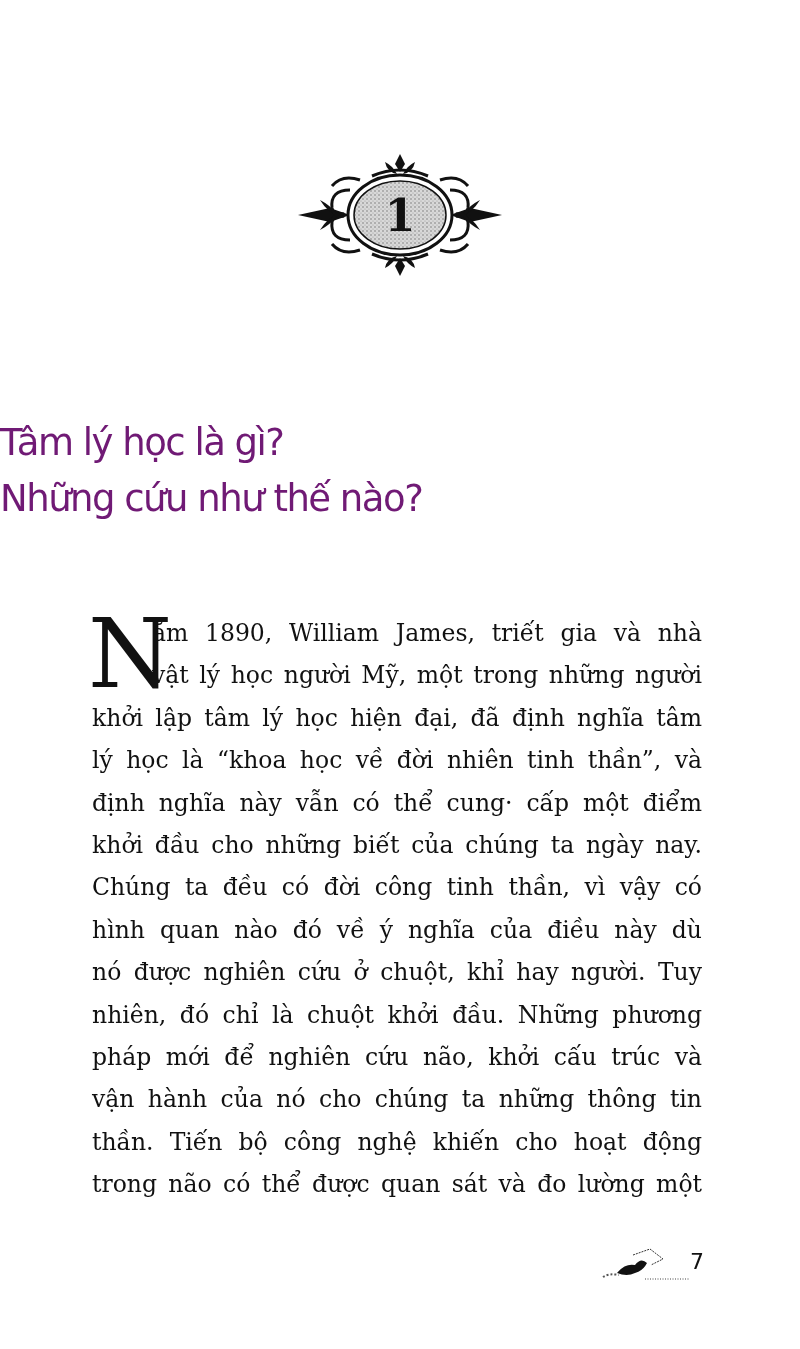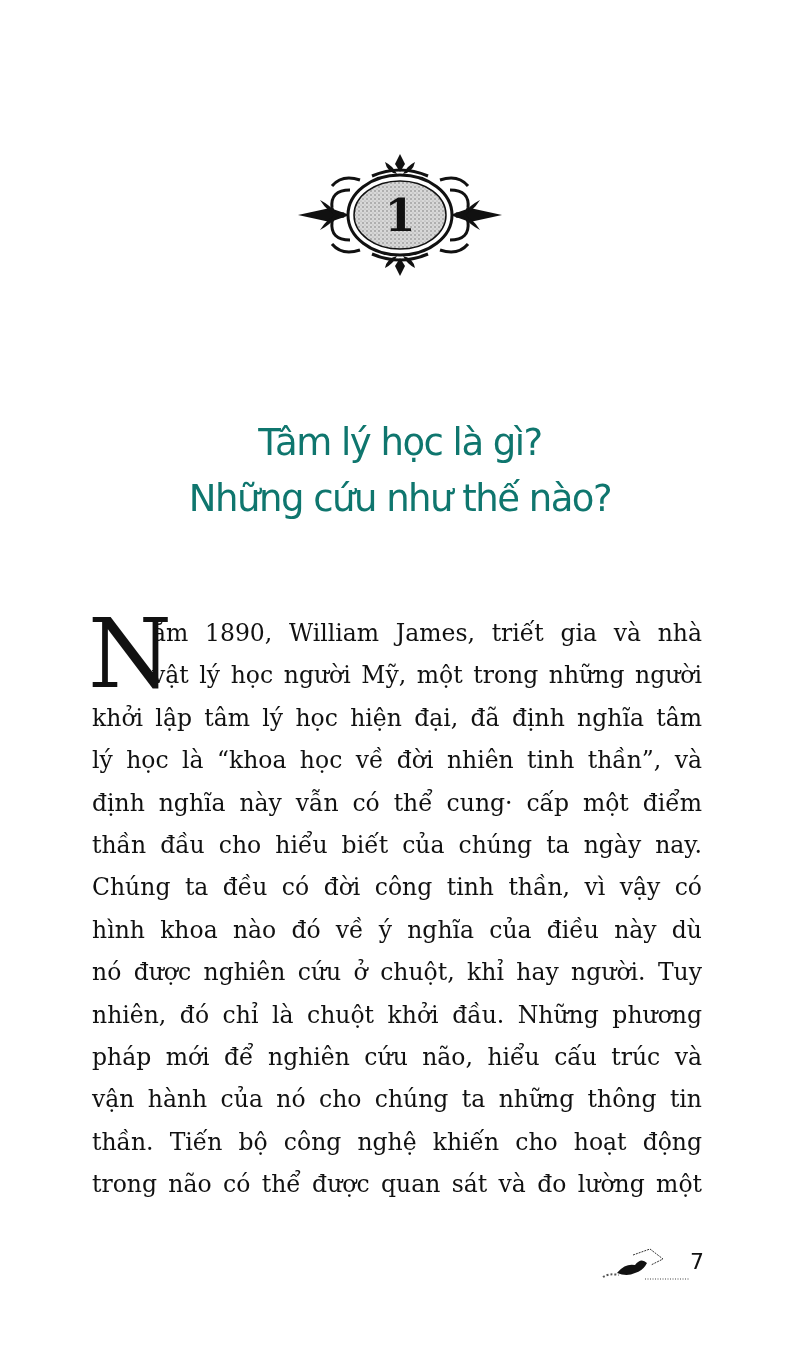--- a/index.html
+++ b/index.html
@@ -2,22 +2,22 @@
 <html><head>
   <meta charset="utf-8">
   <style>
     html, body { margin: 0; padding: 0; background: #ffffff; }
     body { width: 800px; height: 1349px; position: relative; overflow: hidden; color: #111; }
     .ornament { position: absolute; left: 290px; top: 150px; width: 220px; height: 130px; }
     .ornament svg { width: 100%; height: 100%; display: block; }
     .chapter-num { position: absolute; left: 290px; top: 150px; width: 220px; height: 130px;
       display: flex; align-items: center; justify-content: center;
       font-family: "DejaVu Serif", serif; font-weight: bold; font-size: 44px; color: #111; }
-    .title { position: absolute; left: 0; top: 415px; width: 800px; text-align: center;
-      font-family: "DejaVu Sans", sans-serif; font-size: 37px; line-height: 56px; color: #0f766e;
+    .title { position: absolute; left: 0; top: 415px; width: 800px; 
+      font-family: "DejaVu Sans", sans-serif; font-size: 37px; line-height: 56px; color: #701a75;
       letter-spacing: -1.5px; }
     .title div { white-space: nowrap; }
     .body-text { position: absolute; left: 92px; top: 612px; width: 610px;
       font-family: "DejaVu Serif", serif; font-size: 23.5px; line-height: 42.4px; color: #111; }
     .line { white-space: nowrap; text-align: justify; text-align-last: justify; height: 42.4px; }
     .dropcap { position: absolute; left: -4px; top: 4px; font-family: "DejaVu Serif", serif;
       font-size: 96px; line-height: 76px; font-weight: normal; color: #111; transform: scaleX(1.0); }
     .indent { padding-left: 60px; }
     .footer { position: absolute; left: 595px; top: 1245px; width: 120px; height: 40px; }
     .page-num { position: absolute; left: 690px; top: 1249px; font-family: "DejaVu Sans", sans-serif;
@@ -72,26 +72,26 @@
   <div>Những cứu như thế nào?</div>
 </div>
 
 <div class="body-text">
   <span class="dropcap">N</span>
   <div class="line indent">ăm 1890, William James, triết gia và nhà</div>
   <div class="line indent">vật lý học người Mỹ, một trong những người</div>
   <div class="line">khởi lập tâm lý học hiện đại, đã định nghĩa tâm</div>
   <div class="line">lý học là “khoa học về đời nhiên tinh thần”, và</div>
   <div class="line">định nghĩa này vẫn có thể cung· cấp một điểm</div>
-  <div class="line">thần đầu cho hiểu biết của chúng ta ngày nay.</div>
+  <div class="line">khởi đầu cho những biết của chúng ta ngày nay.</div>
   <div class="line">Chúng ta đều có đời công tinh thần, vì vậy có</div>
-  <div class="line">hình khoa nào đó về ý nghĩa của điều này dù</div>
+  <div class="line">hình quan nào đó về ý nghĩa của điều này dù</div>
   <div class="line">nó được nghiên cứu ở chuột, khỉ hay người. Tuy</div>
   <div class="line">nhiên, đó chỉ là chuột khởi đầu. Những phương</div>
-  <div class="line">pháp mới để nghiên cứu não, hiểu cấu trúc và</div>
+  <div class="line">pháp mới để nghiên cứu não, khởi cấu trúc và</div>
   <div class="line">vận hành của nó cho chúng ta những thông tin</div>
   <div class="line">thần. Tiến bộ công nghệ khiến cho hoạt động</div>
   <div class="line">trong não có thể được quan sát và đo lường một</div>
 </div>
 
 <div class="footer">
   <svg viewBox="0 0 120 40" width="120" height="40" xmlns="http://www.w3.org/2000/svg">
     <path d="M38 10 L55 4 L68 14 L56 20" fill="none" stroke="#333" stroke-width="1" stroke-dasharray="2,1"></path>
     <path d="M22 28 q8 -10 18 -8 q6 -8 12 -2 q-4 8 -12 10 q-8 4 -18 0z" fill="#111"></path>
     <path d="M8 32 q6 -4 16 -2" fill="none" stroke="#555" stroke-width="2" stroke-dasharray="2,2"></path>

